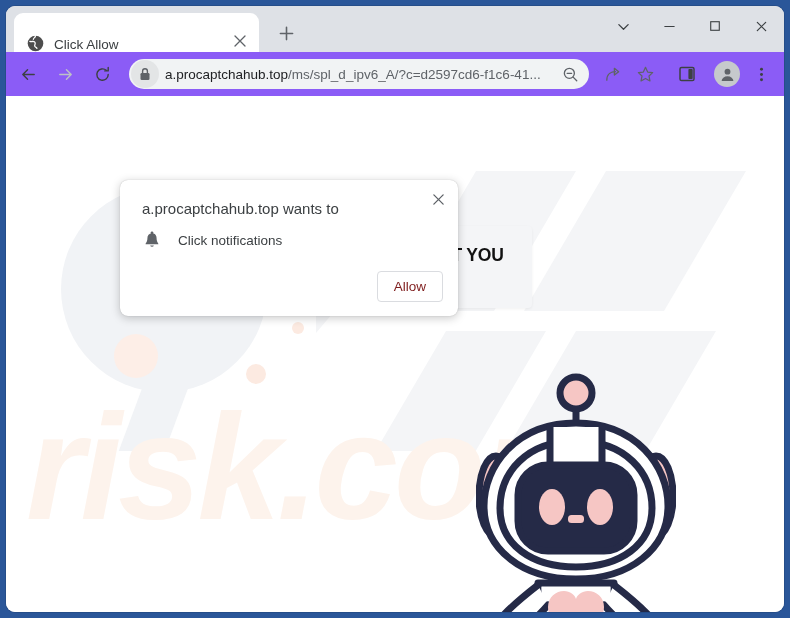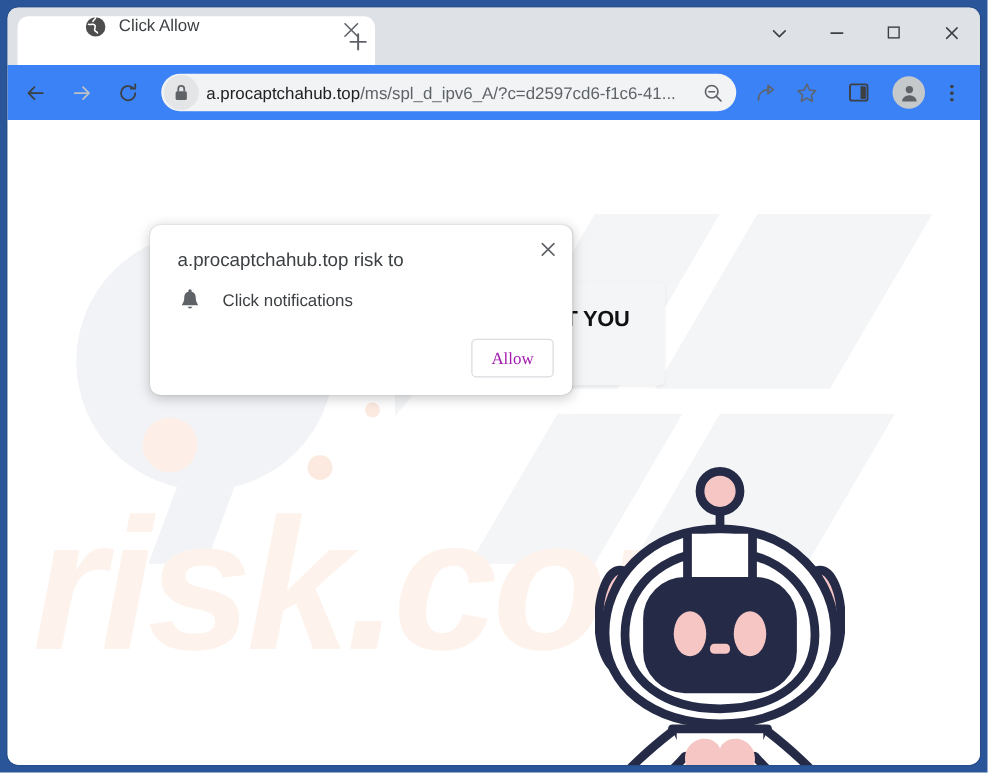--- a/index.html
+++ b/index.html
@@ -27,21 +27,21 @@
   .tabstrip {
     position: absolute; left: 0; top: 0;
     width: 778px; height: 46px;
     background: #dee1e6;
   }
   .tab {
     position: absolute; left: 8px; top: 7px;
     width: 245px; height: 39px;
     background: #ffffff;
     border-radius: 9px 9px 0 0;
-    display: flex; align-items: flex-start; padding-left: 41px;
+    display: flex; align-items: flex-end;
   }
   .tab-favicon {
     margin-left: 13px; width: 17px; height: 17px;
     flex: 0 0 auto;
   }
   .tab-title {
     margin-left: 10px;
     font-size: 13.5px;
     color: #3c4043;
     white-space: nowrap; overflow: hidden;
@@ -65,21 +65,21 @@
   }
   .wc {
     width: 46px; height: 34px;
     display: flex; align-items: center; justify-content: center;
   }
 
   
   .toolbar {
     position: absolute; left: 0; top: 46px;
     width: 778px; height: 44px;
-    background: #3b82f6;
+    background: #8b5cf6;
     display: flex; align-items: center;
     border-bottom: 1px solid #e7e7e8;
   }
   .navbtn {
     width: 30px; height: 30px; margin-left: 7px;
     display: flex; align-items: center; justify-content: center;
     border-radius: 50%;
     flex: 0 0 auto;
   }
   .omnibox {
@@ -212,23 +212,23 @@
   .perm-buttons {
     position: absolute; right: 15px; bottom: 14px;
     display: flex; gap: 10px;
   }
   .perm-btn {
     min-width: 66px; height: 31px;
     padding: 0 14px;
     border: 1px solid #dadce0;
     border-radius: 4px;
     background: #ffffff;
-    color: #a21caf;
+    color: #7f1d1d;
     font-size: 13.5px;
-    font-family: Liberation Serif, serif;
+    font-family: Liberation Sans, sans-serif;
     display: flex; align-items: center; justify-content: center;
     cursor: pointer;
   }
 </style>
 </head>
 <body>
 
 <div class="window">
 
   <div class="tabstrip">
@@ -405,21 +405,21 @@
 
       <path d="M100 284 C100 284 72 264 72 246 C72 236 80 230 88 230 C94 230 99 234 100 238 C101 234 106 230 112 230 C120 230 128 236 128 246 C128 264 100 284 100 284 Z" fill="#f6c6c4"></path>
     </svg>
 
     <div class="permdialog">
       <div class="perm-close">
         <svg width="13" height="13" viewBox="0 0 14 14">
           <path d="M2 2 L12 12 M12 2 L2 12" stroke="#5f6368" stroke-width="1.4" stroke-linecap="round"></path>
         </svg>
       </div>
-      <div class="perm-title">a.procaptchahub.top risk to</div>
+      <div class="perm-title">a.procaptchahub.top wants to</div>
       <div class="perm-row">
         <span class="perm-bell">
           <svg width="20" height="20" viewBox="0 0 20 20">
             <path d="M10 3.2 C6.9 3.2 5.4 5.4 5.4 8.2 C5.4 12 3.6 13 3.6 14.2 L16.4 14.2 C16.4 13 14.6 12 14.6 8.2 C14.6 5.4 13.1 3.2 10 3.2 Z" fill="#5f6368"></path>
             <circle cx="10" cy="2.8" r="1.4" fill="#5f6368"></circle>
             <path d="M8.1 15.4 a2 2 0 0 0 3.8 0 Z" fill="#5f6368"></path>
           </svg>
         </span>
         <span class="perm-rowlabel">Click notifications</span>
       </div>

